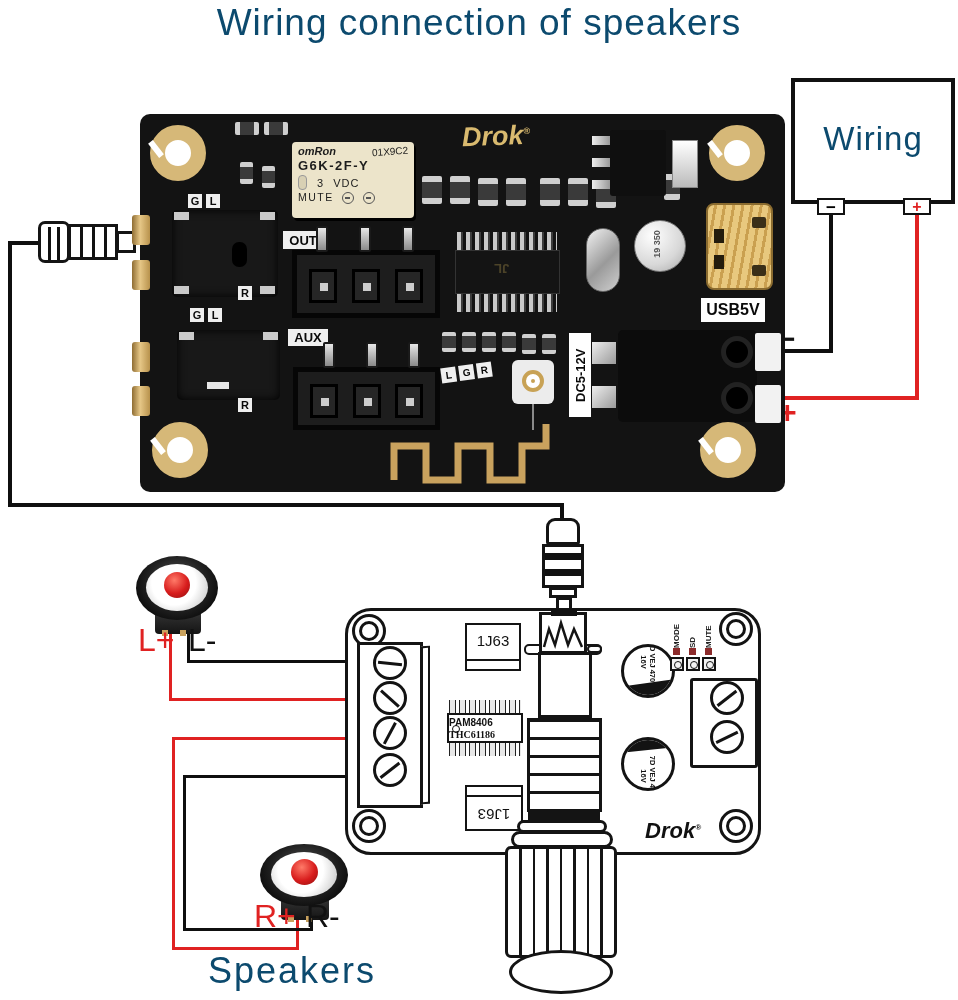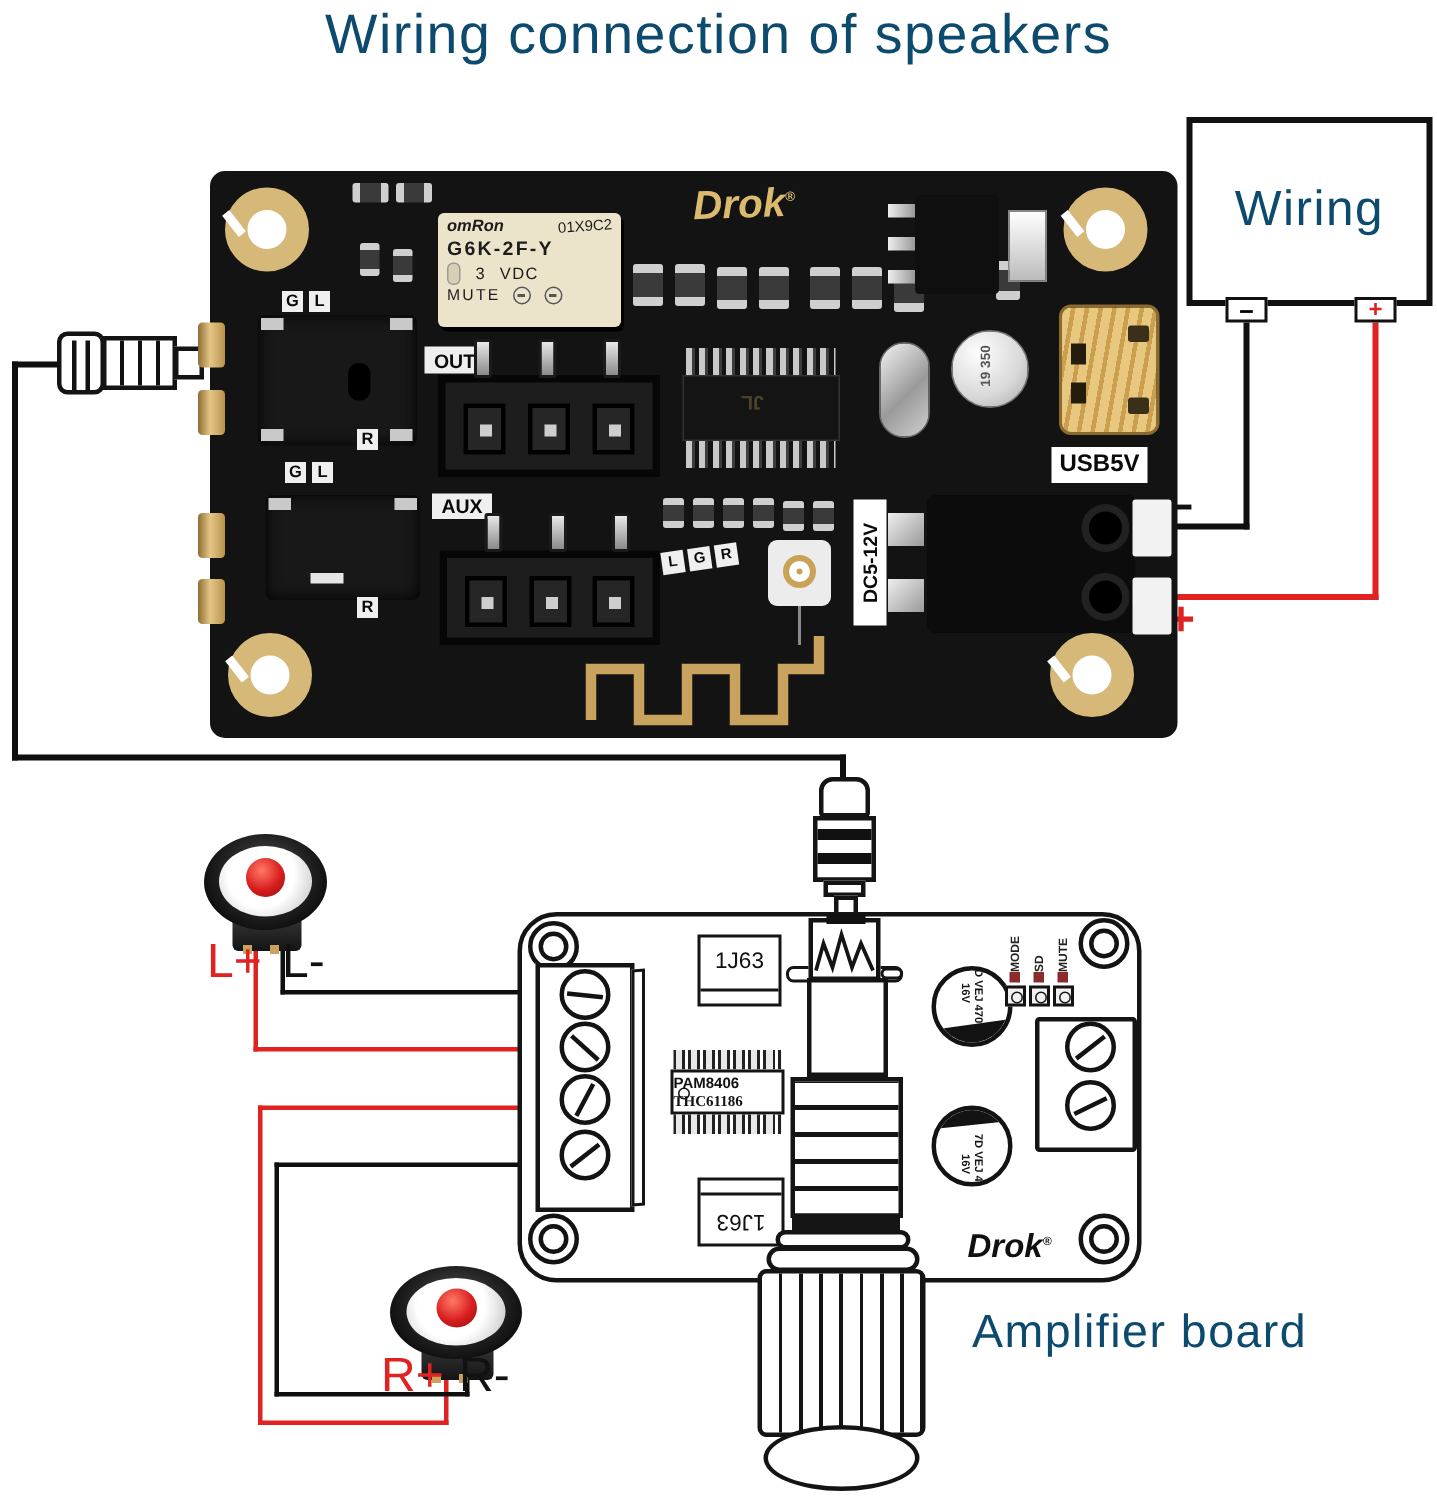--- a/index.html
+++ b/index.html
@@ -407,15 +407,15 @@
     <div class="abs" style="left:31px;top:15px;width:27px;height:26px;border-radius:50%;background:radial-gradient(circle at 40% 32%,#ff7a68,#d81d1d 55%,#8e0f0f);"></div>
     <div class="abs" style="left:28px;top:72px;width:6px;height:6px;background:#c9a25e;"></div>
     <div class="abs" style="left:46px;top:72px;width:6px;height:6px;background:#c9a25e;"></div>
   </div>
 
   <div class="lbl redt" style="left:138px;top:622px;font-size:32px;z-index:5;">L+</div>
   <div class="lbl" style="left:188px;top:622px;font-size:32px;color:#111;z-index:5;">L-</div>
   <div class="lbl redt" style="left:254px;top:898px;font-size:32px;z-index:5;">R+</div>
   <div class="lbl" style="left:306px;top:898px;font-size:32px;color:#111;z-index:5;">R-</div>
 
-  <div class="lbl tan" style="left:648px;top:870px;font-size:31px;letter-spacing:1px;z-index:5;">Amplifier board</div>
+  <div class="lbl tan" style="left:208px;top:950px;font-size:36px;letter-spacing:2px;z-index:5;">Speakers</div>
 
 </div>
 
 </body></html>

